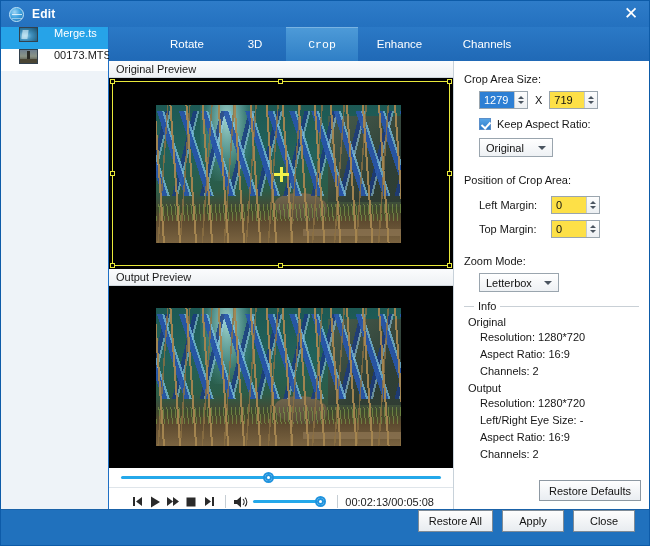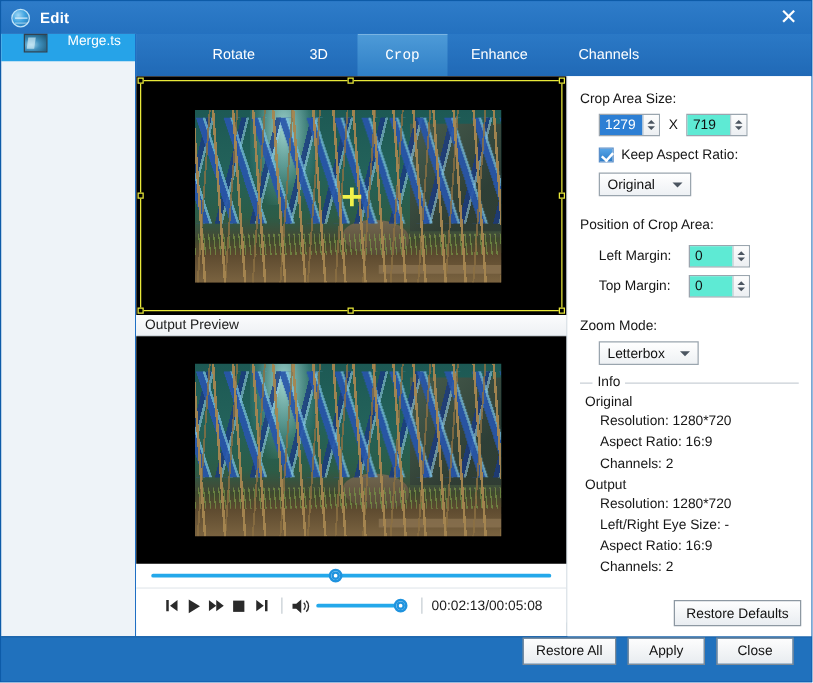--- a/index.html
+++ b/index.html
@@ -340,21 +340,21 @@
     height: 18px;
     border: 1px solid #9aa5ae;
     background: #ffffff;
   }
   .spin .val {
     display: flex; align-items: center;
     padding: 0 4px;
     font-size: 11px;
     color: #111;
     min-width: 34px;
-    background: #5eead4;
+    background: #fde047;
   }
   .spin .val.sel { background: #2d7fd4; color: #ffffff; }
   .spin .arrows {
     width: 13px;
     border-left: 1px solid #c3cbd2;
     background: linear-gradient(to bottom, #fdfdfd 0%, #eceff2 100%);
     display: flex; flex-direction: column;
     align-items: center; justify-content: center;
     cursor: pointer;
   }
@@ -475,39 +475,44 @@
     <div class="close-btn">✕</div>
   </div>
 
   <div class="body-row">
 
     <div class="sidebar">
       <div class="file-list">
         <div class="file-item selected">
           <span class="thumb t1"></span>
           <span class="file-label">Merge.ts</span>
+        </div>
+        <div class="file-item">
+          <span class="thumb t2"></span>
+          <span class="file-label">00173.MTS</span>
         </div>
       </div>
     </div>
 
     <div class="right-col">
 
       <div class="tabbar">
         <div class="tab-spacer-l"></div>
         <div class="tab" style="width:74px">Rotate</div>
         <div class="tab" style="width:62px">3D</div>
         <div class="tab active" style="width:72px">Crop</div>
         <div class="tab" style="width:83px">Enhance</div>
         <div class="tab" style="width:92px">Channels</div>
       </div>
 
       <div class="content">
 
         <div class="preview-col">
 
+          <div class="panel-header">Original Preview</div>
           <div class="video-stage stage-original">
             <div class="frame" style="left:47px; top:27px; width:245px; height:138px;">
               <div class="mist"></div>
               <div class="rockR"></div>
               <div class="ground"></div>
               <div class="animal"></div>
               <div class="log"></div>
               <div class="grass"></div>
               <div class="feathers"></div>
               <div class="stems"></div>

